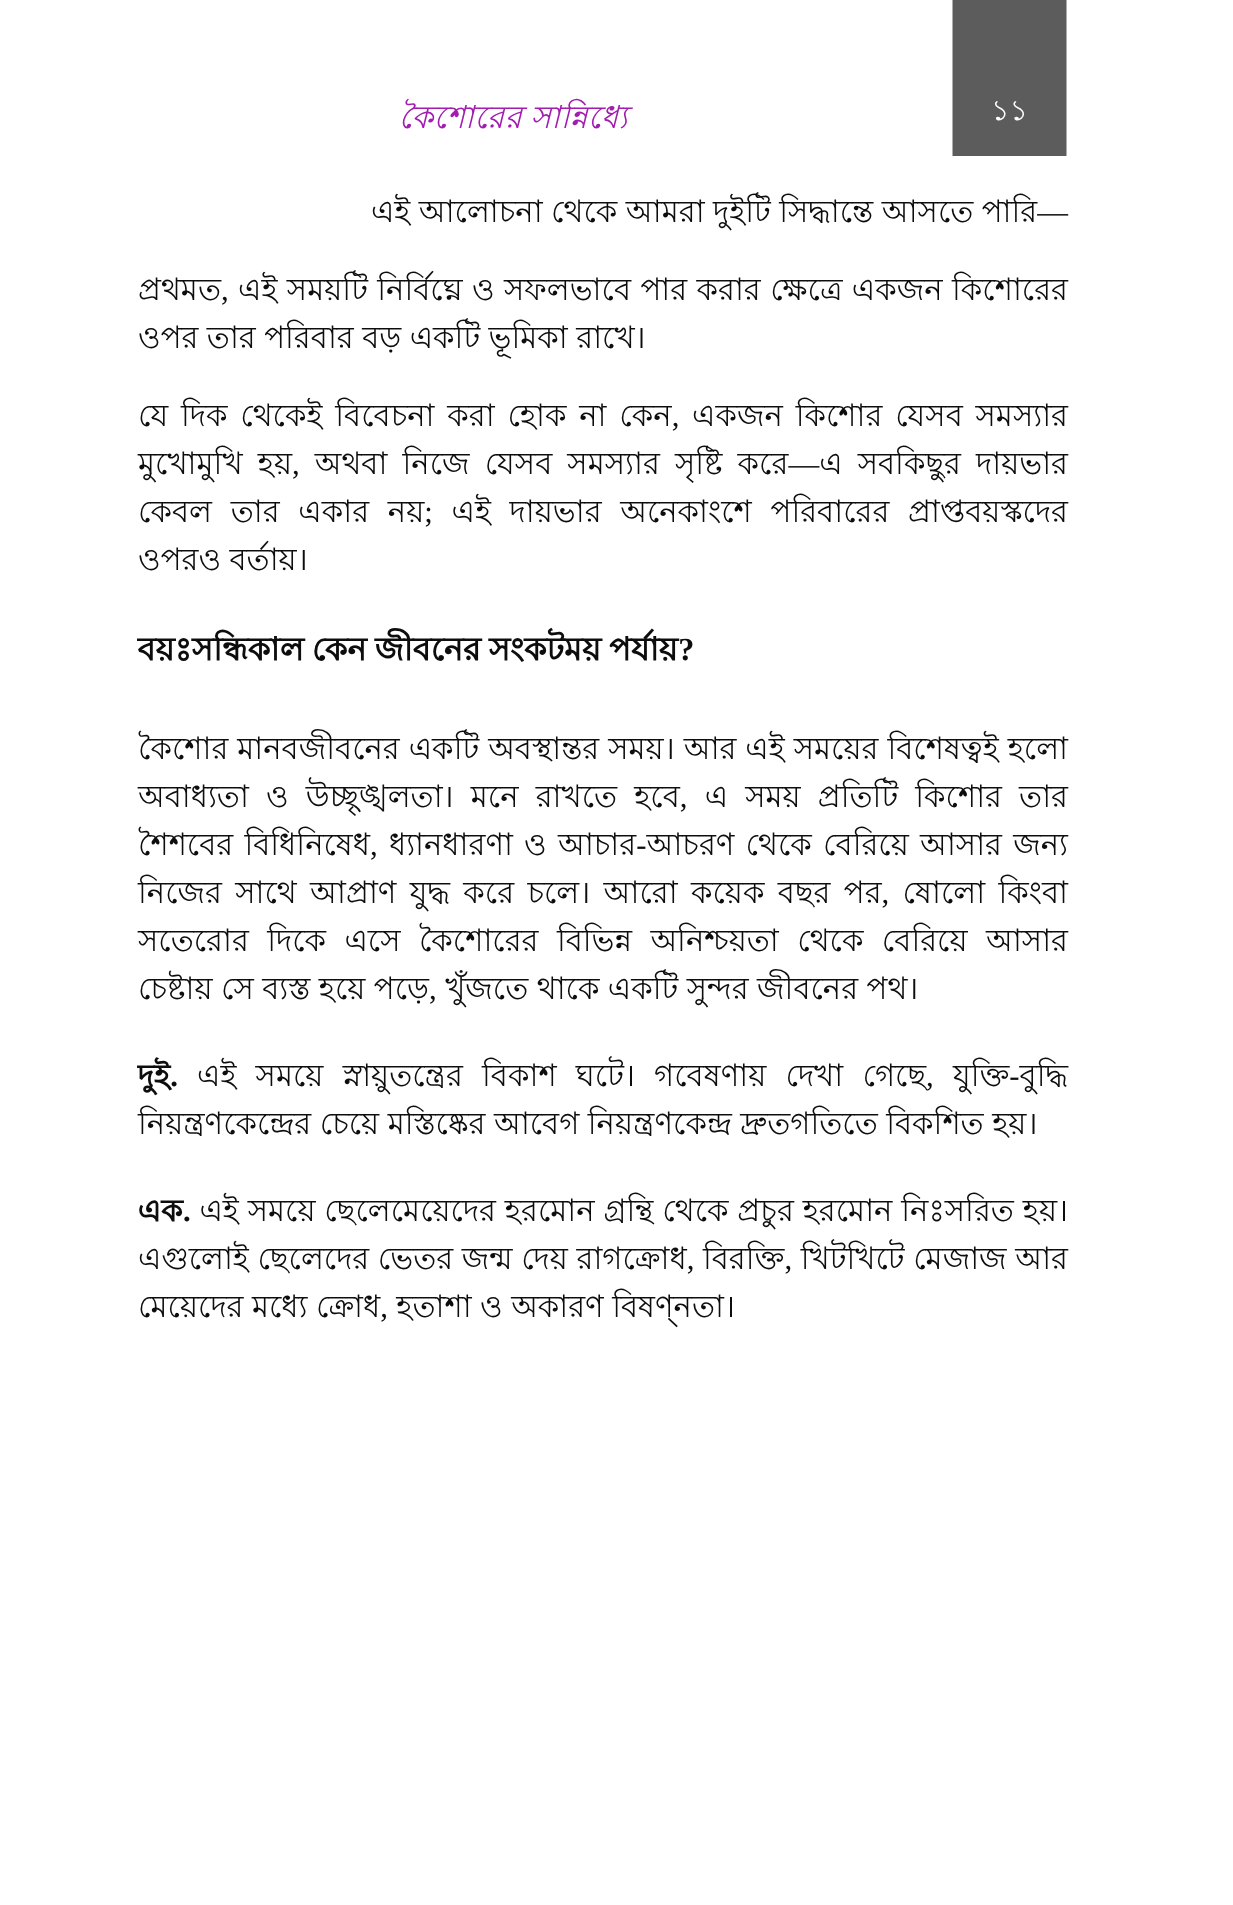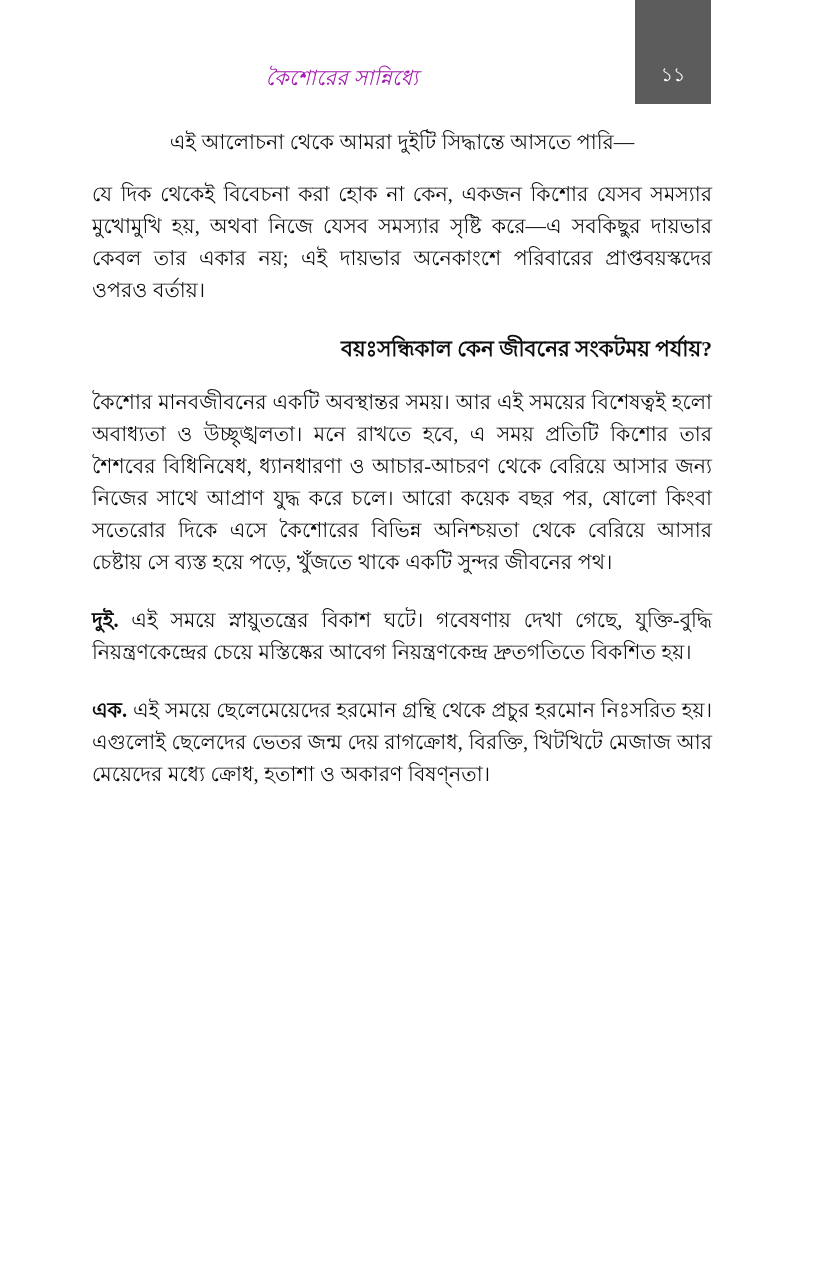--- a/index.html
+++ b/index.html
@@ -81,29 +81,29 @@
     margin: 0 0 20px 0;
     word-spacing: 0.5px;
   }
 
   .para:last-child {
     margin-bottom: 0;
   }
 
   
   .para.no-justify {
-    text-align: center;
+    text-align: right;
   }
 
   .section-heading {
     font-size: 21.5px;
     line-height: 30px;
     font-weight: bold;
-    text-align: right;
-    margin: 28px 0 22px 0;
+    text-align: left;
+    margin: 28px 0 36px 0;
   }
 
   .lead {
     font-weight: bold;
   }
 
   .spacer-top {
     margin-top: 26px;
   }
 </style>
@@ -116,20 +116,21 @@
     <div class="header-title">কৈশোরের সান্নিধ্যে</div>
     <div class="page-number-box">
       <div class="page-number">১১</div>
     </div>
   </div>
 
   <div class="content">
 
     <p class="para no-justify">এই আলোচনা থেকে আমরা দুইটি সিদ্ধান্তে আসতে পারি—</p>
 
+    <p class="para">প্রথমত, এই সময়টি নির্বিঘ্নে ও সফলভাবে পার করার ক্ষেত্রে একজন কিশোরের ওপর তার পরিবার বড় একটি ভূমিকা রাখে।</p>
 
 
     <p class="para">যে দিক থেকেই বিবেচনা করা হোক না কেন, একজন কিশোর যেসব সমস্যার মুখোমুখি হয়, অথবা নিজে যেসব সমস্যার সৃষ্টি করে—এ সবকিছুর দায়ভার কেবল তার একার নয়; এই দায়ভার অনেকাংশে পরিবারের প্রাপ্তবয়স্কদের ওপরও বর্তায়।</p>
 
     <h2 class="section-heading">বয়ঃসন্ধিকাল কেন জীবনের সংকটময় পর্যায়?</h2>
 
     <p class="para">কৈশোর মানবজীবনের একটি অবস্থান্তর সময়। আর এই সময়ের বিশেষত্বই হলো অবাধ্যতা ও উচ্ছৃঙ্খলতা। মনে রাখতে হবে, এ সময় প্রতিটি কিশোর তার শৈশবের বিধিনিষেধ, ধ্যানধারণা ও আচার-আচরণ থেকে বেরিয়ে আসার জন্য নিজের সাথে আপ্রাণ যুদ্ধ করে চলে। আরো কয়েক বছর পর, ষোলো কিংবা সতেরোর দিকে এসে কৈশোরের বিভিন্ন অনিশ্চয়তা থেকে বেরিয়ে আসার চেষ্টায় সে ব্যস্ত হয়ে পড়ে, খুঁজতে থাকে একটি সুন্দর জীবনের পথ।</p>
 
 
     <p class="para spacer-top">

